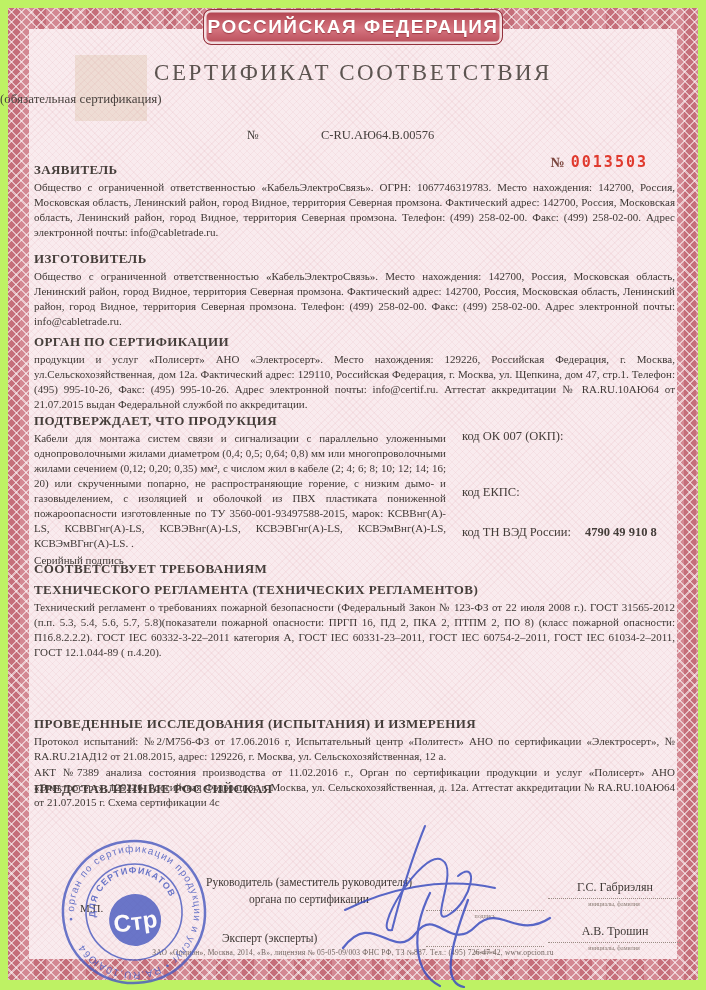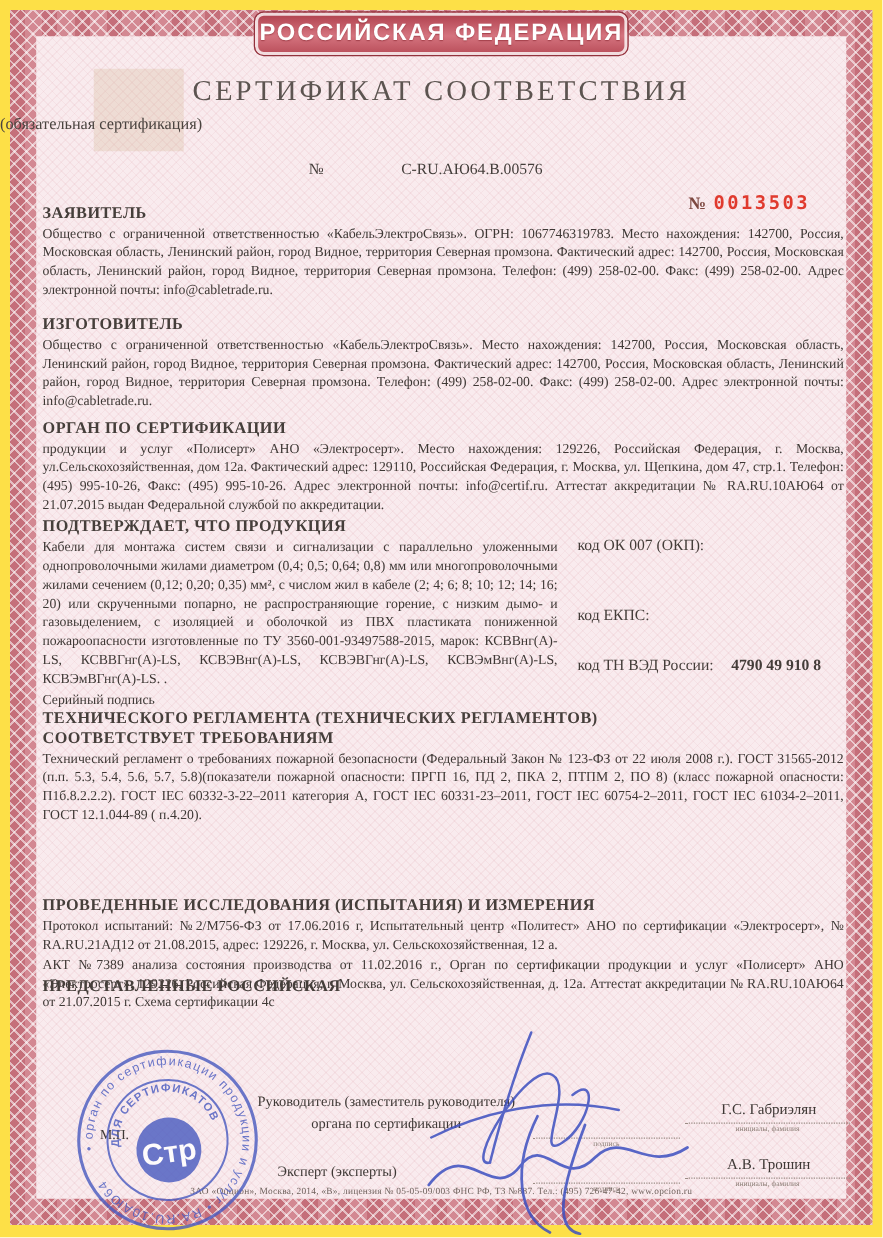--- a/index.html
+++ b/index.html
@@ -1,16 +1,16 @@
 <!DOCTYPE html>
 <html><head>
 <meta charset="utf-8">
 <style>
   html,body{margin:0;padding:0;background:#fff;}
-  .page{position:relative;width:706px;height:990px;background:#fde047;overflow:hidden;
+  .page{position:relative;width:706px;height:990px;background:#bef264;overflow:hidden;
         font-family:"Liberation Serif","DejaVu Serif",serif;color:#3e3835;}
   
   .frame{position:absolute;left:8px;top:8px;right:8px;bottom:10px;
     background-color:#d38892;
     background-image:
       repeating-linear-gradient(45deg, rgba(255,255,255,.55) 0 1.5px, rgba(255,255,255,0) 1.5px 7px),
       repeating-linear-gradient(-45deg, rgba(255,255,255,.55) 0 1.5px, rgba(255,255,255,0) 1.5px 7px),
       repeating-linear-gradient(90deg, rgba(164,52,66,.30) 0 12px, rgba(164,52,66,0) 12px 26px);}
   .inner{position:absolute;left:21px;top:21px;right:21px;bottom:21px;
     background-color:#f9ebee;
@@ -112,22 +112,22 @@
       <div class="code-row" style="top:72px;">
         <span>код ЕКПС:</span><span class="code-val"></span>
       </div>
       <div class="code-row" style="top:112px;">
         <span>код ТН ВЭД России:</span><span class="code-val">4790 49 910 8</span>
       </div>
     </div>
   </div>
 
   <div class="sec" style="top:561px;">
+    <div class="h">СООТВЕТСТВУЕТ ТРЕБОВАНИЯМ</div>
     <div class="h" style="margin-top:5px;">ТЕХНИЧЕСКОГО РЕГЛАМЕНТА (ТЕХНИЧЕСКИХ РЕГЛАМЕНТОВ)</div>
-    <div class="h">СООТВЕТСТВУЕТ ТРЕБОВАНИЯМ</div>
     <div class="t">Технический регламент о требованиях пожарной безопасности (Федеральный Закон № 123-ФЗ от 22 июля 2008 г.). ГОСТ 31565-2012 (п.п. 5.3, 5.4, 5.6, 5.7, 5.8)(показатели пожарной опасности: ПРГП 16, ПД 2, ПКА 2, ПТПМ 2, ПО 8) (класс пожарной опасности: П1б.8.2.2.2). ГОСТ IEC 60332-3-22–2011 категория А, ГОСТ IEC 60331-23–2011, ГОСТ IEC 60754-2–2011, ГОСТ IEC 61034-2–2011, ГОСТ 12.1.044-89 ( п.4.20).</div>
   </div>
 
   <div class="sec" style="top:678px;margin-top:38px;">
     <div class="h">ПРОВЕДЕННЫЕ ИССЛЕДОВАНИЯ (ИСПЫТАНИЯ) И ИЗМЕРЕНИЯ</div>
     <div class="t">Протокол испытаний: №2/М756-ФЗ от 17.06.2016 г, Испытательный центр «Политест» АНО по сертификации «Электросерт», № RA.RU.21АД12 от 21.08.2015, адрес: 129226, г. Москва, ул. Сельскохозяйственная, 12 а.</div>
     <div class="t" style="margin-top:1px;">АКТ №7389 анализа состояния производства от 11.02.2016 г., Орган по сертификации продукции и услуг «Полисерт» АНО «Электросерт». 129226, Российская Федерация, г. Москва, ул. Сельскохозяйственная, д. 12а. Аттестат аккредитации № RA.RU.10АЮ64 от 21.07.2015 г. Схема сертификации 4с</div>
   </div>
 
   <div class="sec" style="top:781px;">

